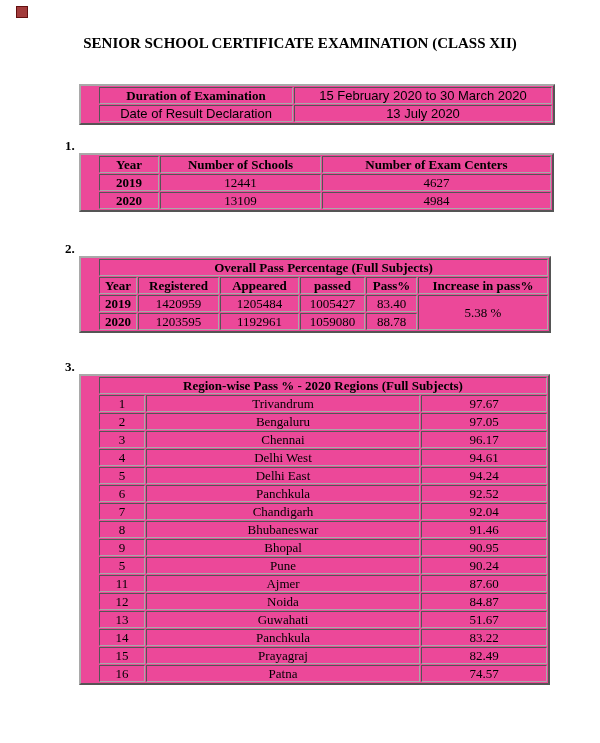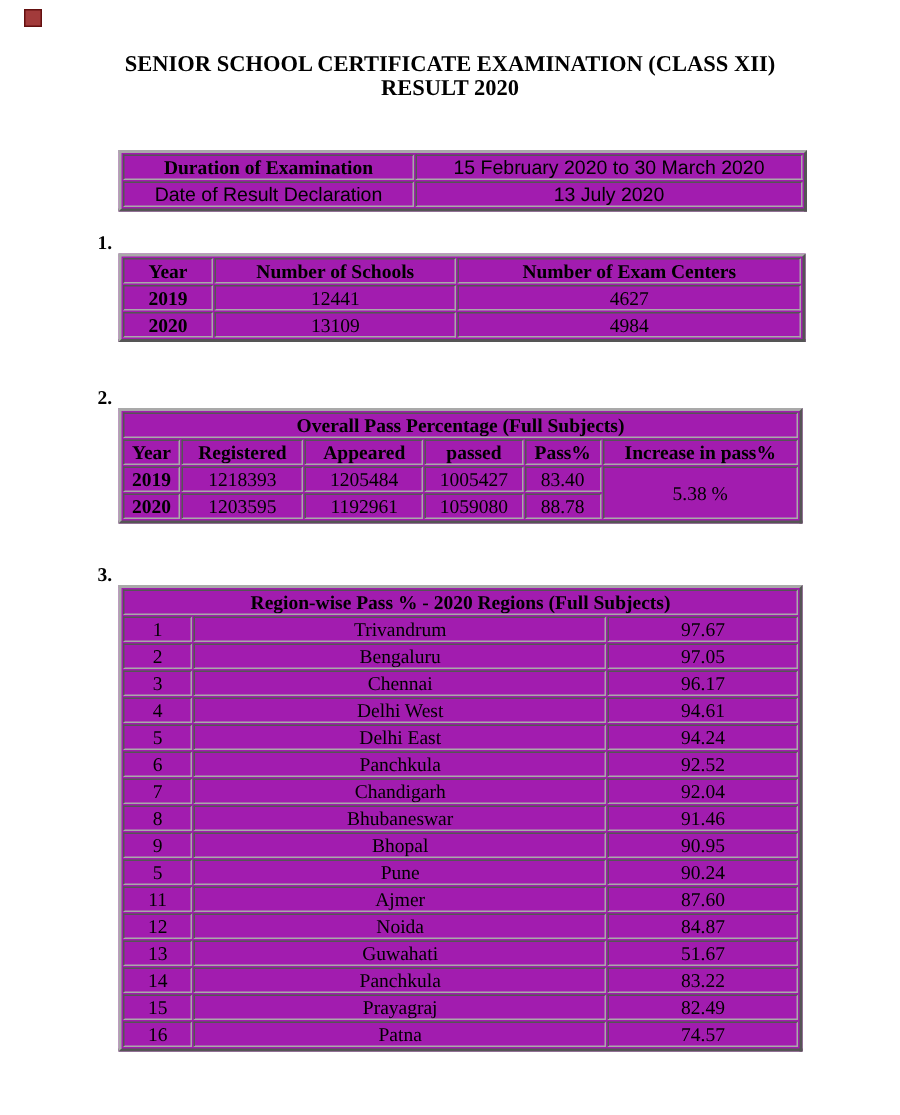--- a/index.html
+++ b/index.html
@@ -12,41 +12,40 @@
     background:#a23b3b; border:1px solid #641010;
   }
   .title { padding-top:35px; text-align:center; font-weight:bold; font-size:15px; line-height:16px; }
   .sec-num { margin-left:65px; font-weight:bold; font-size:13px; line-height:13px; }
   .sec-num.n1 { margin-top:14px; }
   .sec-num.n2 { margin-top:30px; }
   .sec-num.n3 { margin-top:27px; }
   table.doc {
     margin-left:79px; margin-top:1px; width:456px; table-layout:fixed;
     border-collapse:separate; border-spacing:1px;
-    border:2px outset #a9a9a9; background:#a21caf;
+    border:2px outset #a9a9a9; background:#ec4899;padding-left:17px;
   }
   table.doc.info { margin-top:33px; }
   table.doc td, table.doc th {
     border:1px inset #a9a9a9; text-align:center; vertical-align:middle;
     font-size:13px; line-height:15px; padding:0 2px; overflow:hidden; white-space:nowrap;
   }
   table.doc th, .b { font-weight:bold; }
   .f-serif-b { font-family:"Liberation Serif", serif; font-weight:bold; }
   .f-sans-b  { font-family:"Liberation Sans", sans-serif; font-weight:normal; }
 </style>
 </head>
 <body>
 
 <div class="page">
 
   <span class="broken-img"></span>
 
   <div class="title">
     <div>SENIOR SCHOOL CERTIFICATE EXAMINATION (CLASS XII)</div>
-    <div>RESULT 2020</div>
   </div>
 
   <table class="doc info">
     <colgroup>
         <col style="width:194px">
         <col style="width:258px">
       </colgroup>
     <tbody>
         <tr>
       <td class="f-serif-b">Duration of Examination</td>
@@ -102,21 +101,21 @@
     <tr>
       <th>Year</th>
       <th>Registered</th>
       <th>Appeared</th>
       <th>passed</th>
       <th>Pass%</th>
       <th>Increase in pass%</th>
     </tr>
     <tr>
       <td class="b">2019</td>
-      <td>1218393</td>
+      <td>1420959</td>
       <td>1205484</td>
       <td>1005427</td>
       <td>83.40</td>
       <td rowspan="2">5.38 %</td>
     </tr>
     <tr>
       <td class="b">2020</td>
       <td>1203595</td>
       <td>1192961</td>
       <td>1059080</td>

